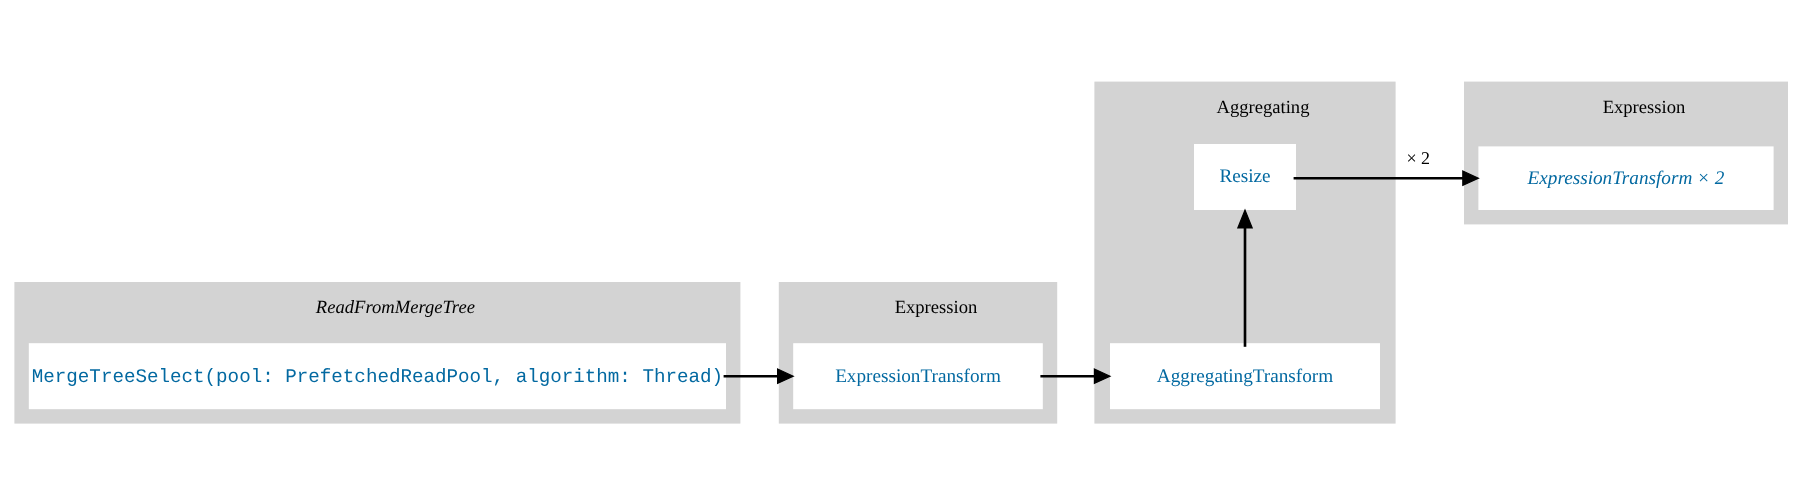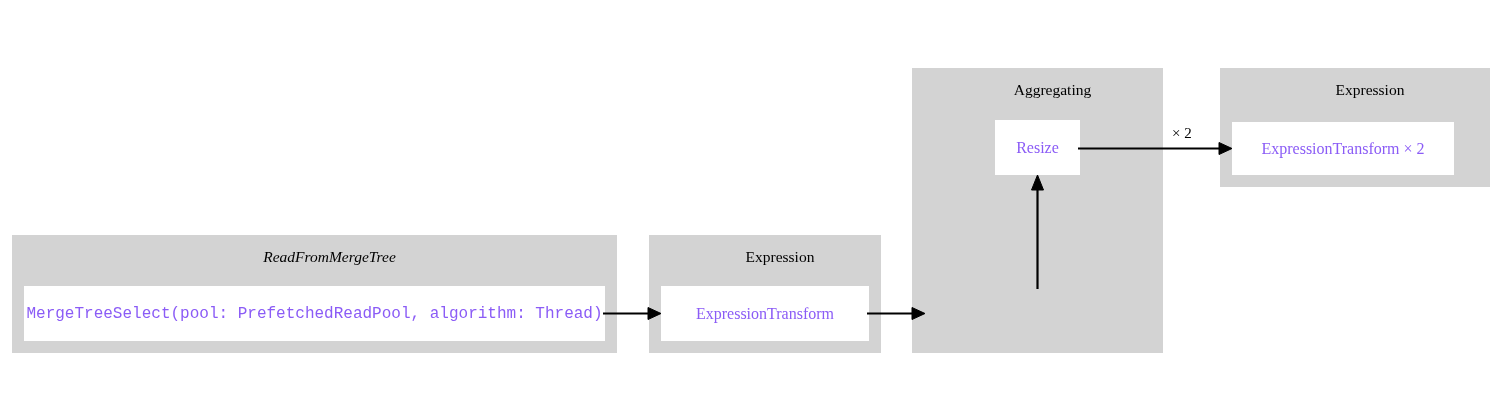--- a/index.html
+++ b/index.html
@@ -36,21 +36,21 @@
   .node {
     position: absolute;
     background: #ffffff;
     box-sizing: border-box;
     display: flex;
     align-items: center;
     justify-content: center;
   }
   .node-label {
     font-size: 16px;
-    color: #8b5cf6;
+    color: #0369a1;
     white-space: nowrap;
     line-height: 1;
   }
   .edge {
     position: absolute;
     overflow: visible;
   }
   .edge-label {
     position: absolute;
     font-size: 15px;
@@ -87,25 +87,28 @@
   <div class="node" style="left:661px; top:286px; width:208px; height:55px;">
     <span class="node-label">ExpressionTransform</span>
   </div>
 
   <div class="cluster" style="left:912px; top:68px; width:251px; height:285px;">
     <div class="cluster-label" style="top:14px;">Aggregating</div>
   </div>
   <div class="node" style="left:995px; top:120px; width:85px; height:55px;">
     <span class="node-label">Resize</span>
   </div>
+  <div class="node" style="left:925px; top:286px; width:225px; height:55px;">
+    <span class="node-label">AggregatingTransform</span>
+  </div>
 
   <div class="cluster" style="left:1220px; top:68px; width:270px; height:119px;">
     <div class="cluster-label" style="top:14px;">Expression</div>
   </div>
-  <div class="node" style="left:1232px; top:122px; width:222px; height:53px;">
+  <div class="node" style="left:1232px; top:122px; width:246px; height:53px;font-style:italic;">
     <span class="node-label">ExpressionTransform × 2</span>
   </div>
 
   <svg class="edge" style="left:603px; top:300px;" width="62" height="28" viewBox="0 0 62 28">
     <line x1="0" y1="13.5" x2="46" y2="13.5"></line>
     <polygon points="45,7.5 58,13.5 45,19.5"></polygon>
   </svg>
 
   <svg class="edge" style="left:867px; top:300px;" width="62" height="28" viewBox="0 0 62 28">
     <line x1="0" y1="13.5" x2="46" y2="13.5"></line>

